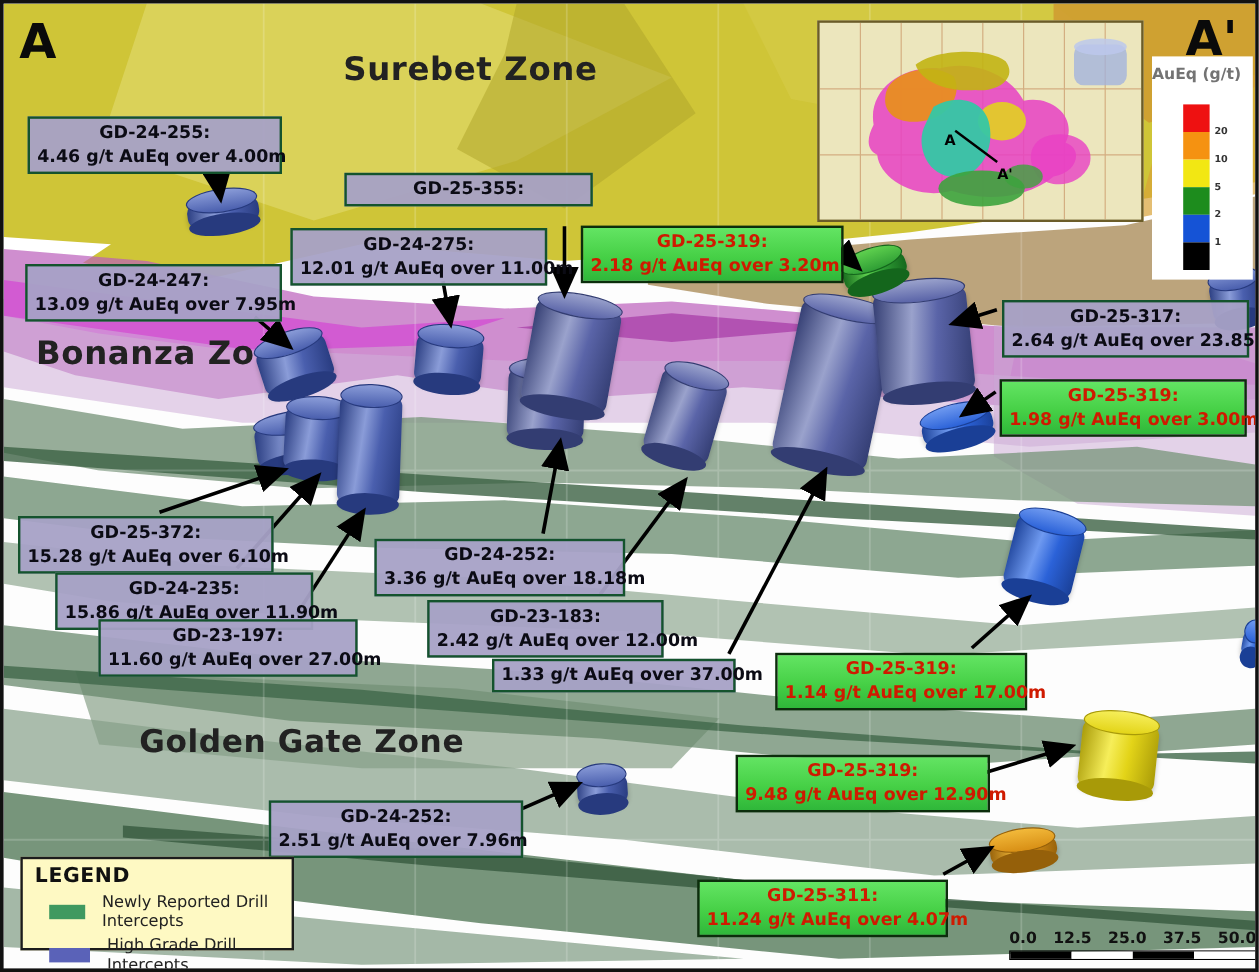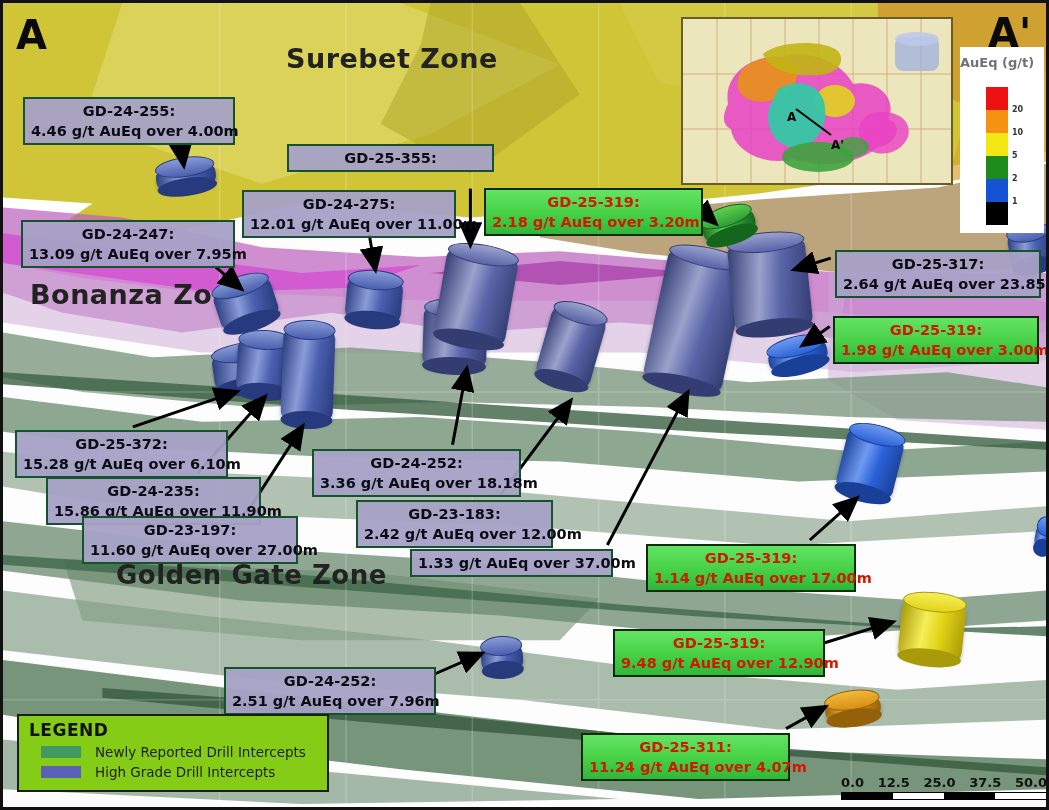--- a/index.html
+++ b/index.html
@@ -22,21 +22,21 @@
        background:linear-gradient(180deg,var(--c1),var(--c2));border:1px solid var(--c3);box-sizing:border-box;}
   .cyl::after{content:"";position:absolute;left:0;right:0;bottom:-8px;height:18px;border-radius:50%;
        background:var(--c3);}
   .c-blue{--c1:#8a9cd8;--c2:#4a5fae;--c3:#273a7e;}
   .c-slate{--c1:#9aa2cc;--c2:#5a64a8;--c3:#333d72;}
   .c-bblue{--c1:#6f9af0;--c2:#2b62d8;--c3:#1a3f96;}
   .c-green{--c1:#5ed04e;--c2:#2f9e35;--c3:#14661c;}
   .c-yellow{--c1:#f6ee5a;--c2:#e3d418;--c3:#a89a08;}
   .c-orange{--c1:#f2b93a;--c2:#d88f15;--c3:#95600a;}
   
-  #legend{position:absolute;left:14px;top:711px;width:312px;height:78px;background:#84cc16;
+  #legend{position:absolute;left:14px;top:711px;width:228px;height:78px;background:#fef9c3;
           border:2px solid #1c1c1c;z-index:40;box-sizing:border-box;padding:4px 0 0 10px;}
   #legend .ltitle{font-weight:bold;font-size:17px;color:#111;letter-spacing:.5px;}
   #legend .lrow{display:flex;align-items:center;margin-top:4px;}
   #legend .chip{width:40px;height:12px;margin:0 14px 0 12px;}
   #legend .llabel{font-size:13.5px;color:#222;}
   
   #cscale{position:absolute;left:957px;top:44px;width:84px;height:186px;background:#fff;z-index:40;}
   #cscale .cstitle{font-weight:bold;font-size:13px;color:#737373;margin-top:8px;}
   #csbar{position:absolute;left:26px;top:40px;width:22px;height:138px;}
   #csbar .seg{width:100%;height:23px;}
@@ -210,21 +210,21 @@
   </div>
   <div class="callout new" style="left:578px;top:730px;width:209px;">
     <div class="t1">GD-25-311:</div>
     <div class="t2">11.24 g/t AuEq over 4.07m</div>
   </div>
 
   <div class="biglabel" style="left:13px;top:12px;">A</div>
   <div class="biglabel" style="left:985px;top:10px;z-index:45;">A'</div>
   <div class="zonelabel" style="left:283px;top:40px;font-size:27px;">Surebet Zone</div>
   <div class="zonelabel" style="left:27px;top:276px;font-size:27px;">Bonanza Zone</div>
-  <div class="zonelabel" style="left:113px;top:557px;font-size:26px;">Golden Gate Zone</div>
+  <div class="zonelabel" style="left:113px;top:601px;font-size:26px;">Golden Gate Zone</div>
 
   <div id="inset">
     <svg width="268" height="164" viewBox="0 0 268 164">
       <g stroke="#c08050" stroke-width="1" opacity=".55">
         <line x1="34" y1="0" x2="34" y2="164"></line>
           <line x1="68" y1="0" x2="68" y2="164"></line>
         <line x1="102" y1="0" x2="102" y2="164"></line>
           <line x1="136" y1="0" x2="136" y2="164"></line>
         <line x1="170" y1="0" x2="170" y2="164"></line>
           <line x1="204" y1="0" x2="204" y2="164"></line>

